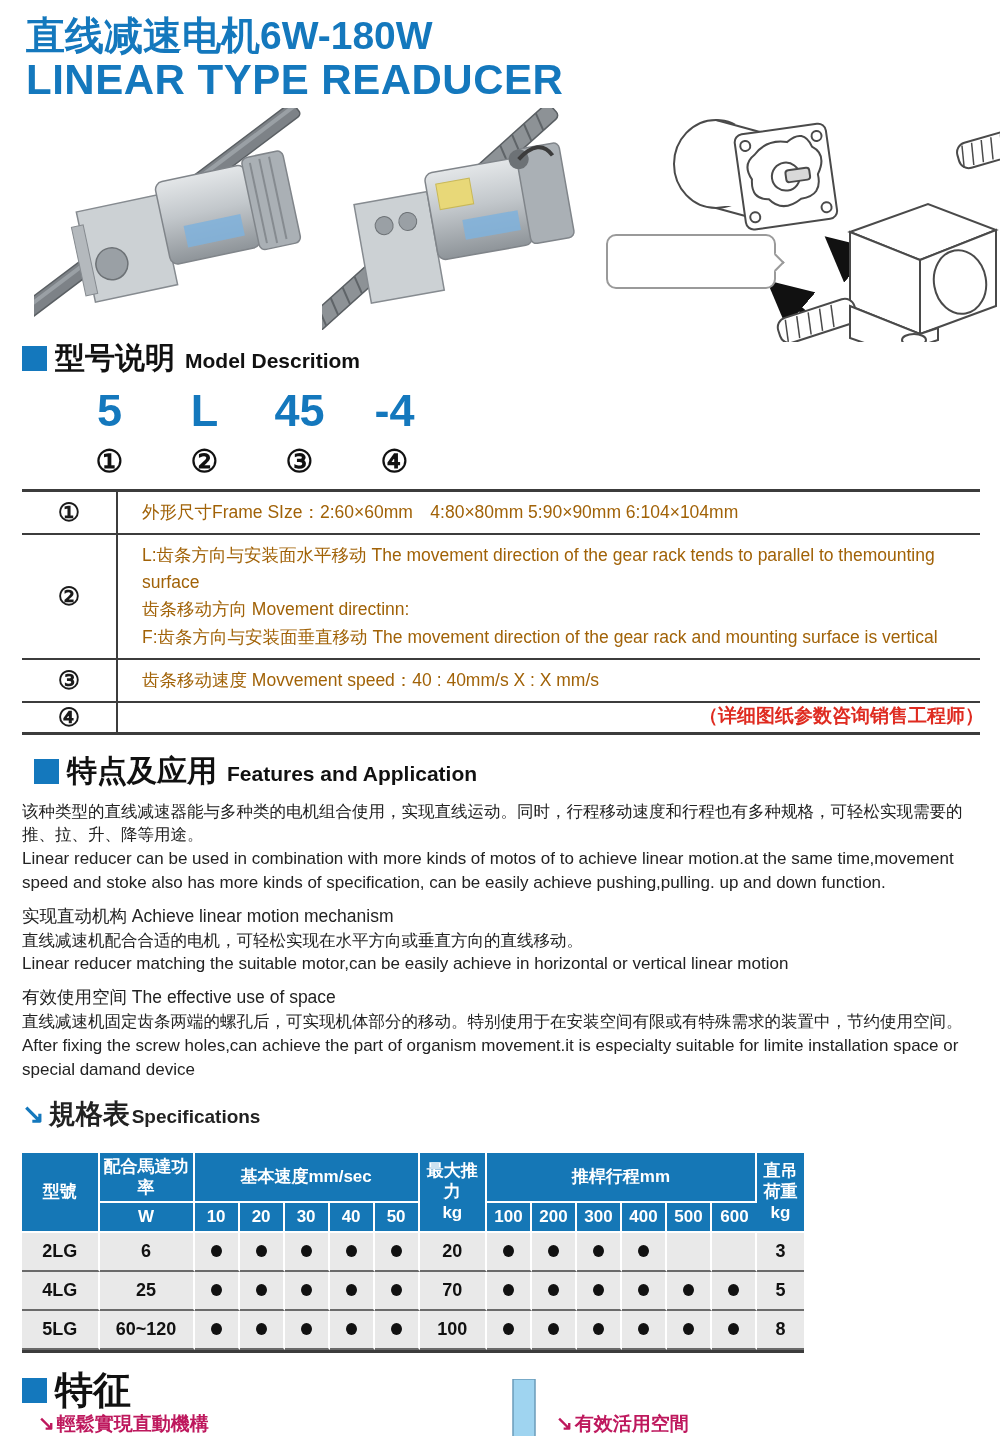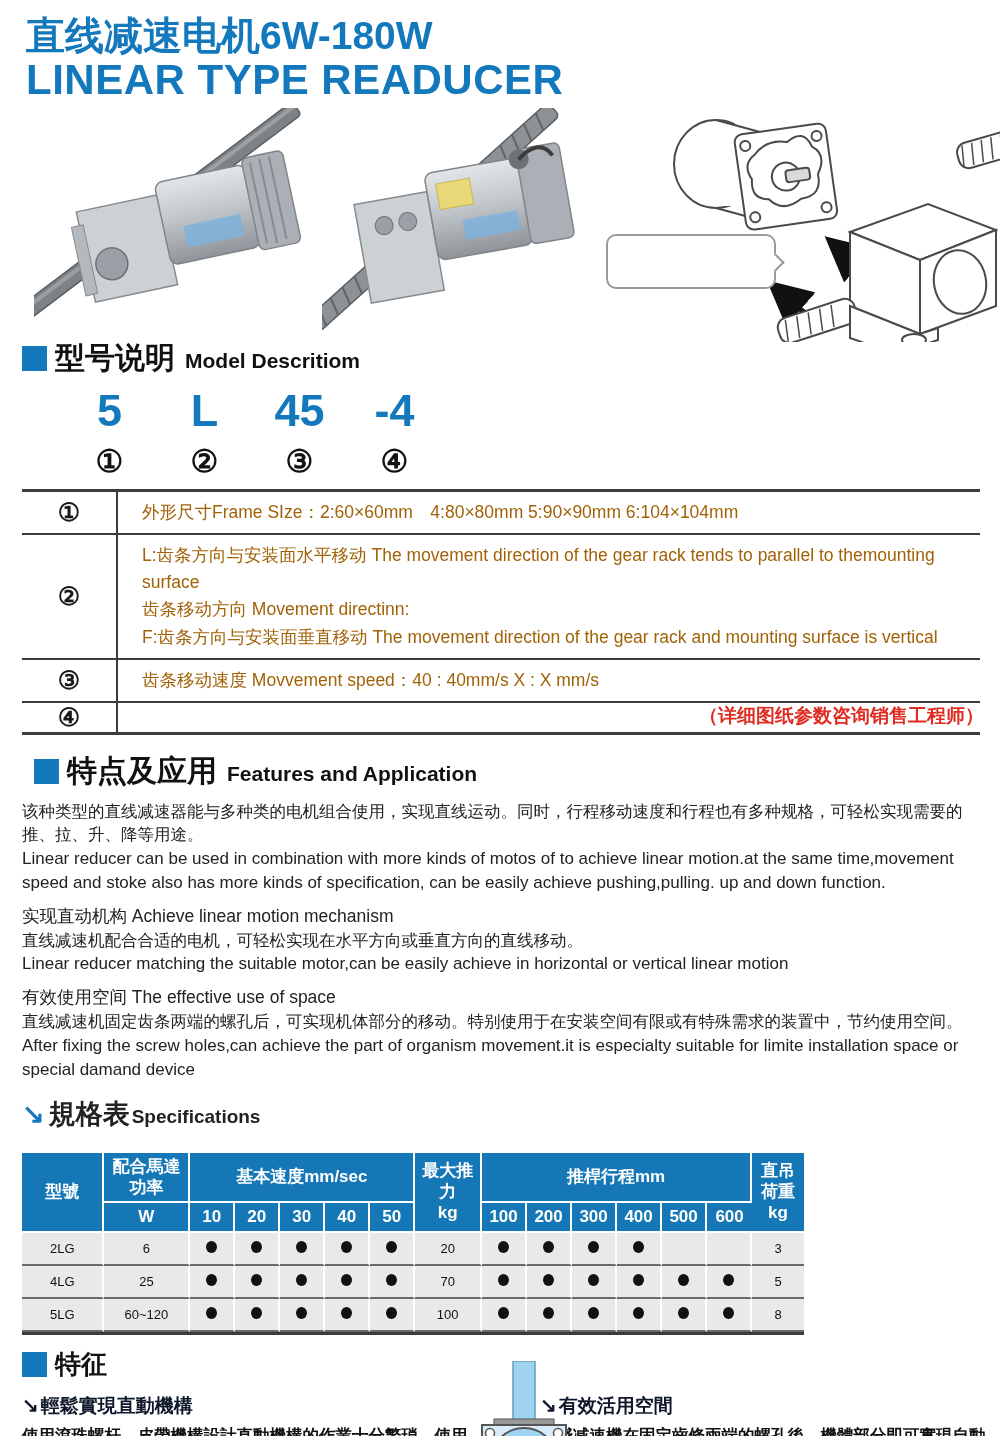--- a/index.html
+++ b/index.html
@@ -62,33 +62,33 @@
   
   .spec{margin:14px 20px 0 22px;}
   .spec-head{display:flex;align-items:baseline;}
   .arrow-blue{color:var(--accent);font-size:27px;font-weight:bold;margin-right:4px;}
   .spec-zh{font-size:27px;font-weight:bold;color:#222;}
   .spec-en{font-size:19px;font-weight:bold;color:#222;margin-left:2px;}
   table.spec-table{width:782px;border-collapse:separate;border-spacing:0;margin-top:21px;border-bottom:3px solid var(--line);}
   .spec-table th{background:var(--th-bg);color:#fff;font-weight:bold;font-size:17px;
                  border-right:2px solid #fff;border-bottom:2px solid #fff;padding:3px 2px;white-space:pre-line;line-height:1.25;}
   .spec-table th:last-child{border-right:none;}
-  .spec-table td{background:var(--row-bg);text-align:center;font-size:13px;font-weight:normal;color:#111;
+  .spec-table td{background:var(--row-bg);text-align:center;font-size:18px;font-weight:bold;color:#111;
                  border-right:2px solid #fff;border-bottom:2px solid #6a6a6a;padding:8px 16px;}
   .spec-table td:last-child{border-right:none;}
   .dot{display:inline-block;width:11px;height:12px;background:#111;border-radius:50%;}
 
   
   .character{position:relative;margin-top:12px;height:330px;}
   .character .sec-head{margin-left:22px;}
-  .character .sec-zh{font-size:26px;text-align:center;}
+  .character .sec-zh{font-size:38px;text-align:center;}
   .feat-block{position:absolute;width:452px;}
   .fb-left{left:22px;top:46px;width:448px;}
   .fb-right{left:540px;top:46px;width:452px;}
-  .fb-title{font-size:19px;font-weight:bold;color:#0f172a;}
+  .fb-title{font-size:19px;font-weight:bold;color:#be185d;margin-left:16px;}
   .fb-title .arr{font-size:20px;margin-right:2px;}
   .fb-body{font-size:16.5px;font-weight:bold;line-height:1.6;color:#111;margin-top:3px;}
   .dg{position:absolute;}
 </style>
 </head>
 <body>
 
 <div class="page">
 
   <header class="hdr">

